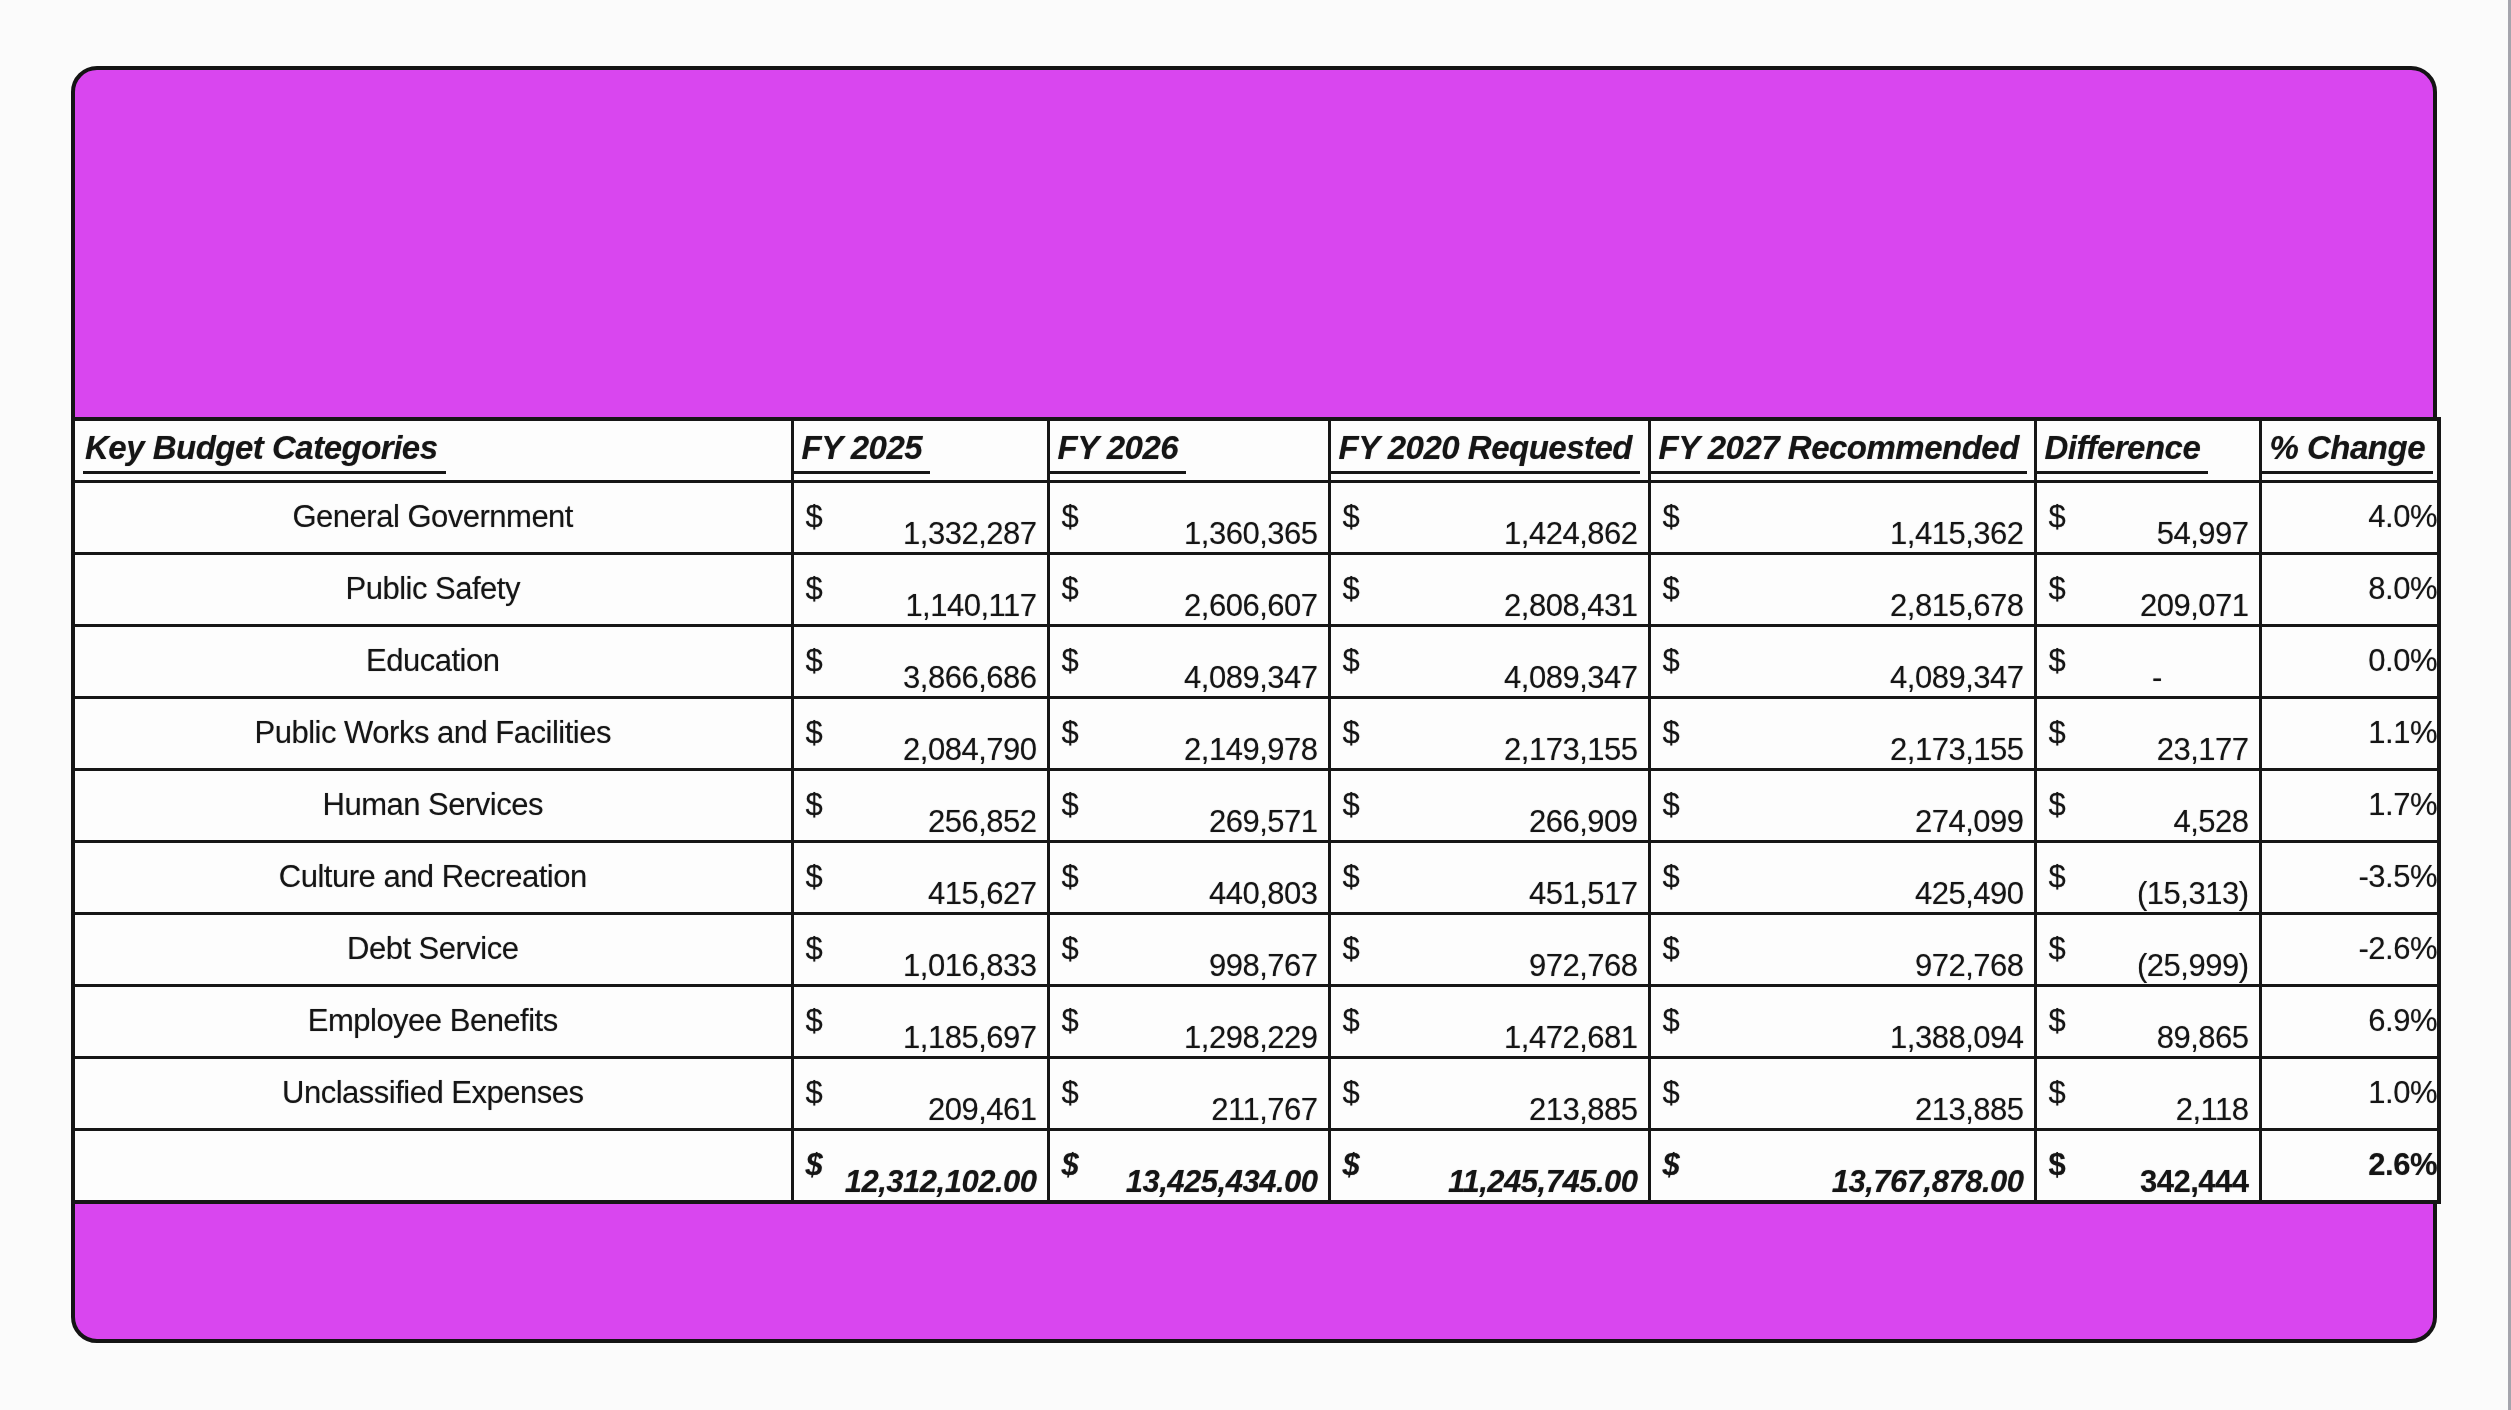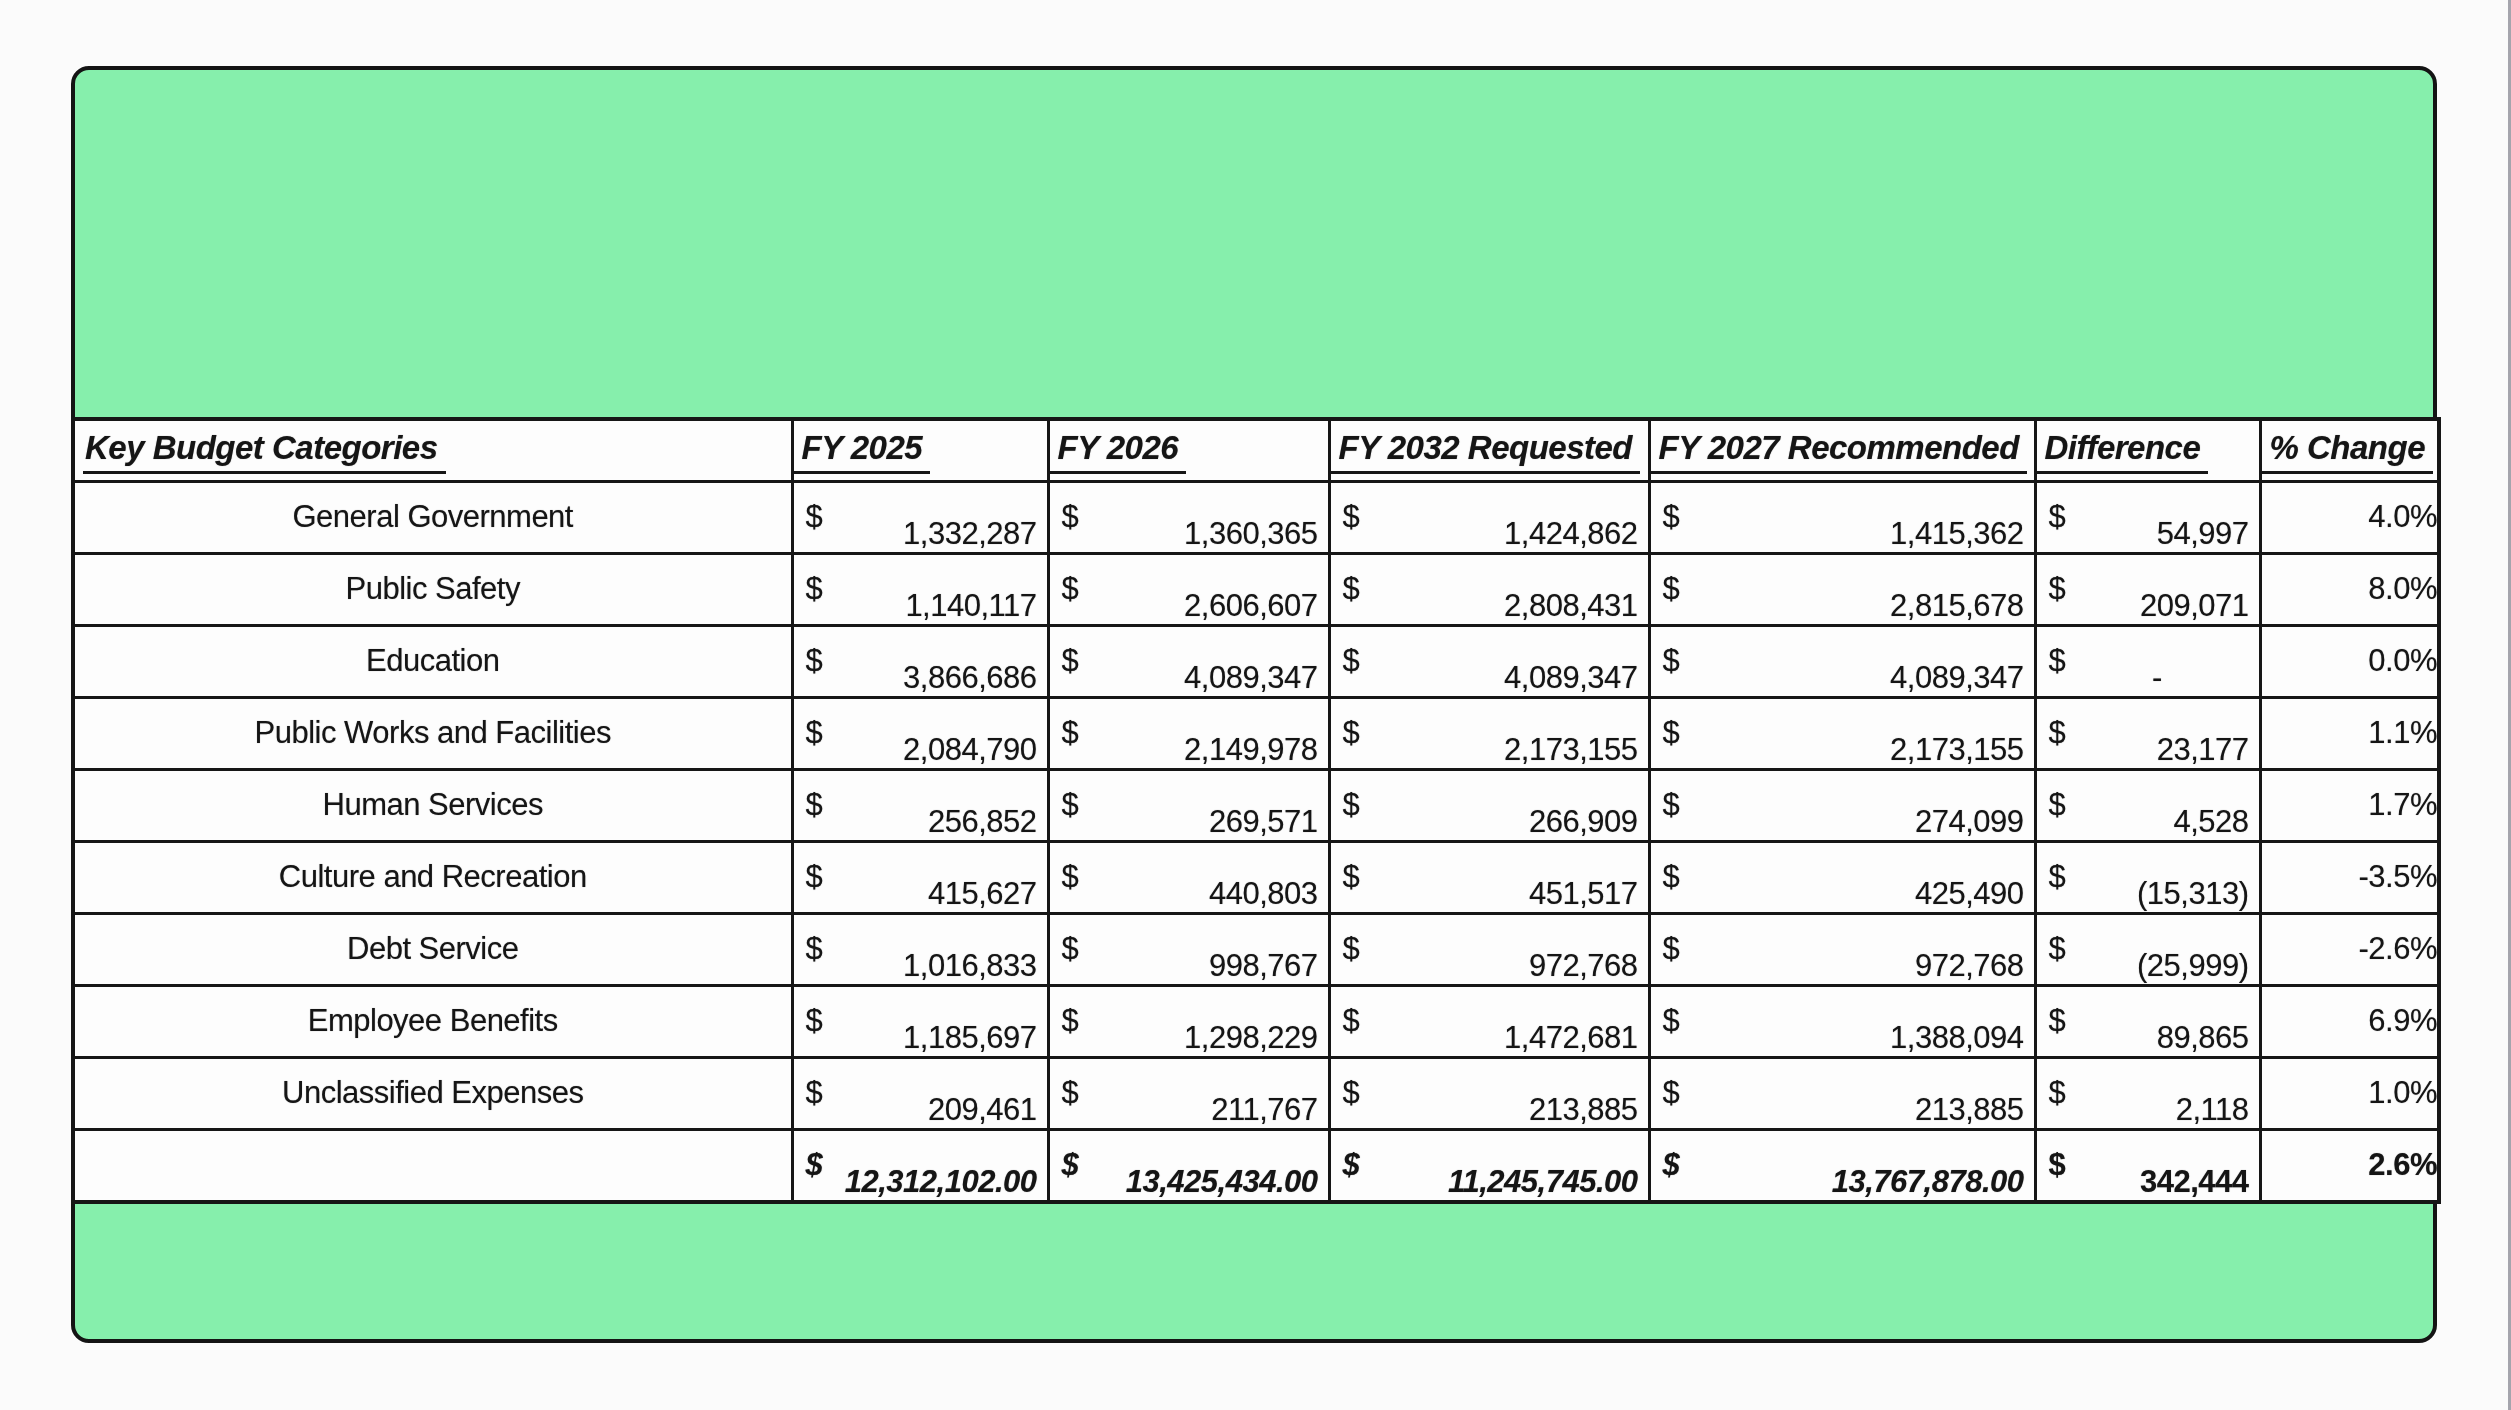--- a/index.html
+++ b/index.html
@@ -15,22 +15,22 @@
     width: 2511px; height: 1410px;
     background: #fbfbfb;
     overflow: hidden;
   }
   
   .card {
     position: absolute;
     left: 71px; top: 66px;
     width: 2366px; height: 1277px;
     border: 4px solid #141414;
-    border-radius: 18px;
-    background: #86efac;
+    border-radius: 26px;
+    background: #d946ef;
   }
   
   .screen-edge {
     position: absolute;
     right: 0; top: 0;
     width: 3px; height: 100%;
     background: #90909a;
     opacity: .8;
   }
   table.budget {
@@ -93,21 +93,21 @@
         <col style="width:320px">
           <col style="width:386px">
           <col style="width:225px">
           <col style="width:179px">
       </colgroup>
       <thead>
         <tr>
           <th class="cat-h"><span class="u">Key Budget Categories</span></th>
           <th><span class="u">FY 2025</span></th>
           <th><span class="u">FY 2026</span></th>
-          <th><span class="u">FY 2032 Requested</span></th>
+          <th><span class="u">FY 2020 Requested</span></th>
           <th><span class="u">FY 2027 Recommended</span></th>
           <th><span class="u">Difference</span></th>
           <th><span class="u">% Change</span></th>
         </tr>
       </thead>
       <tbody>
 
         <tr>
           <td class="cat">General Government</td>
           <td class="money">

